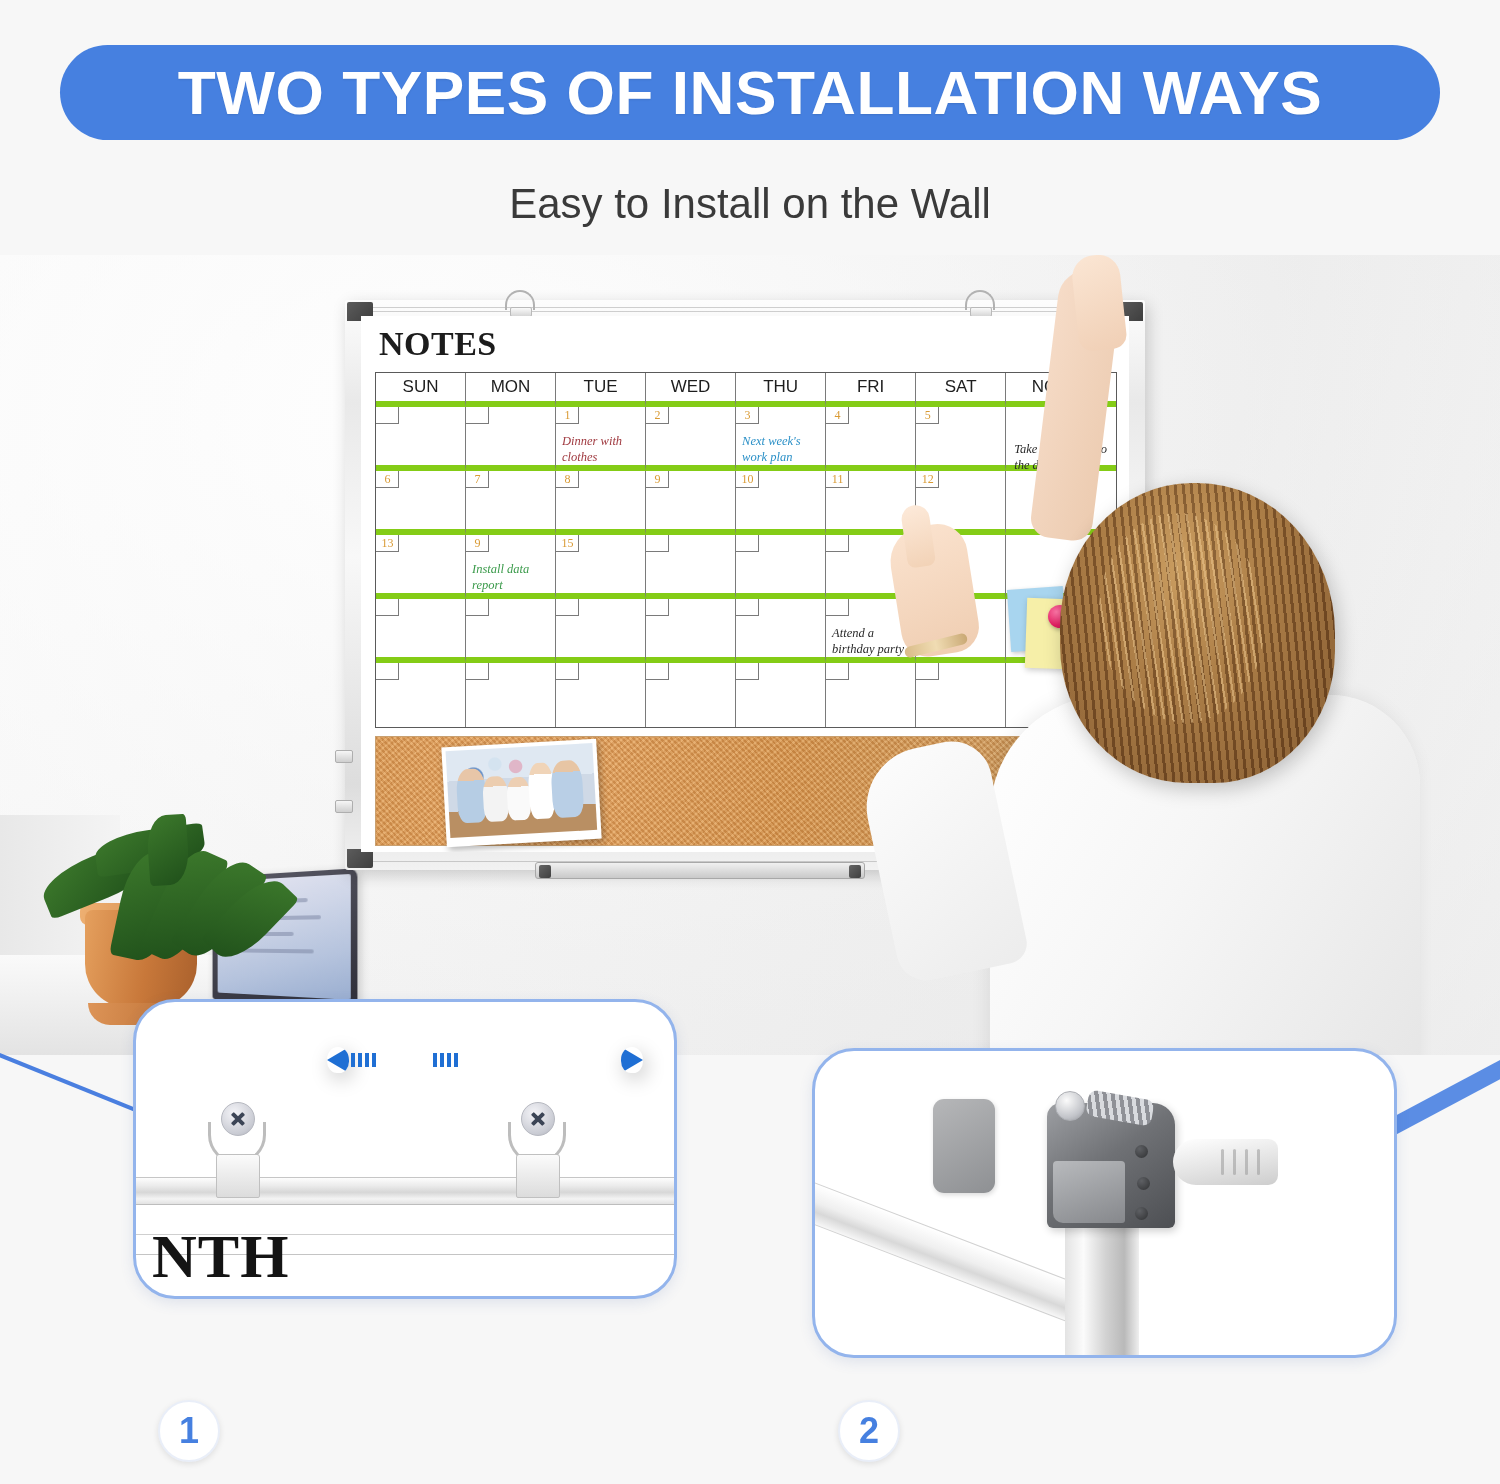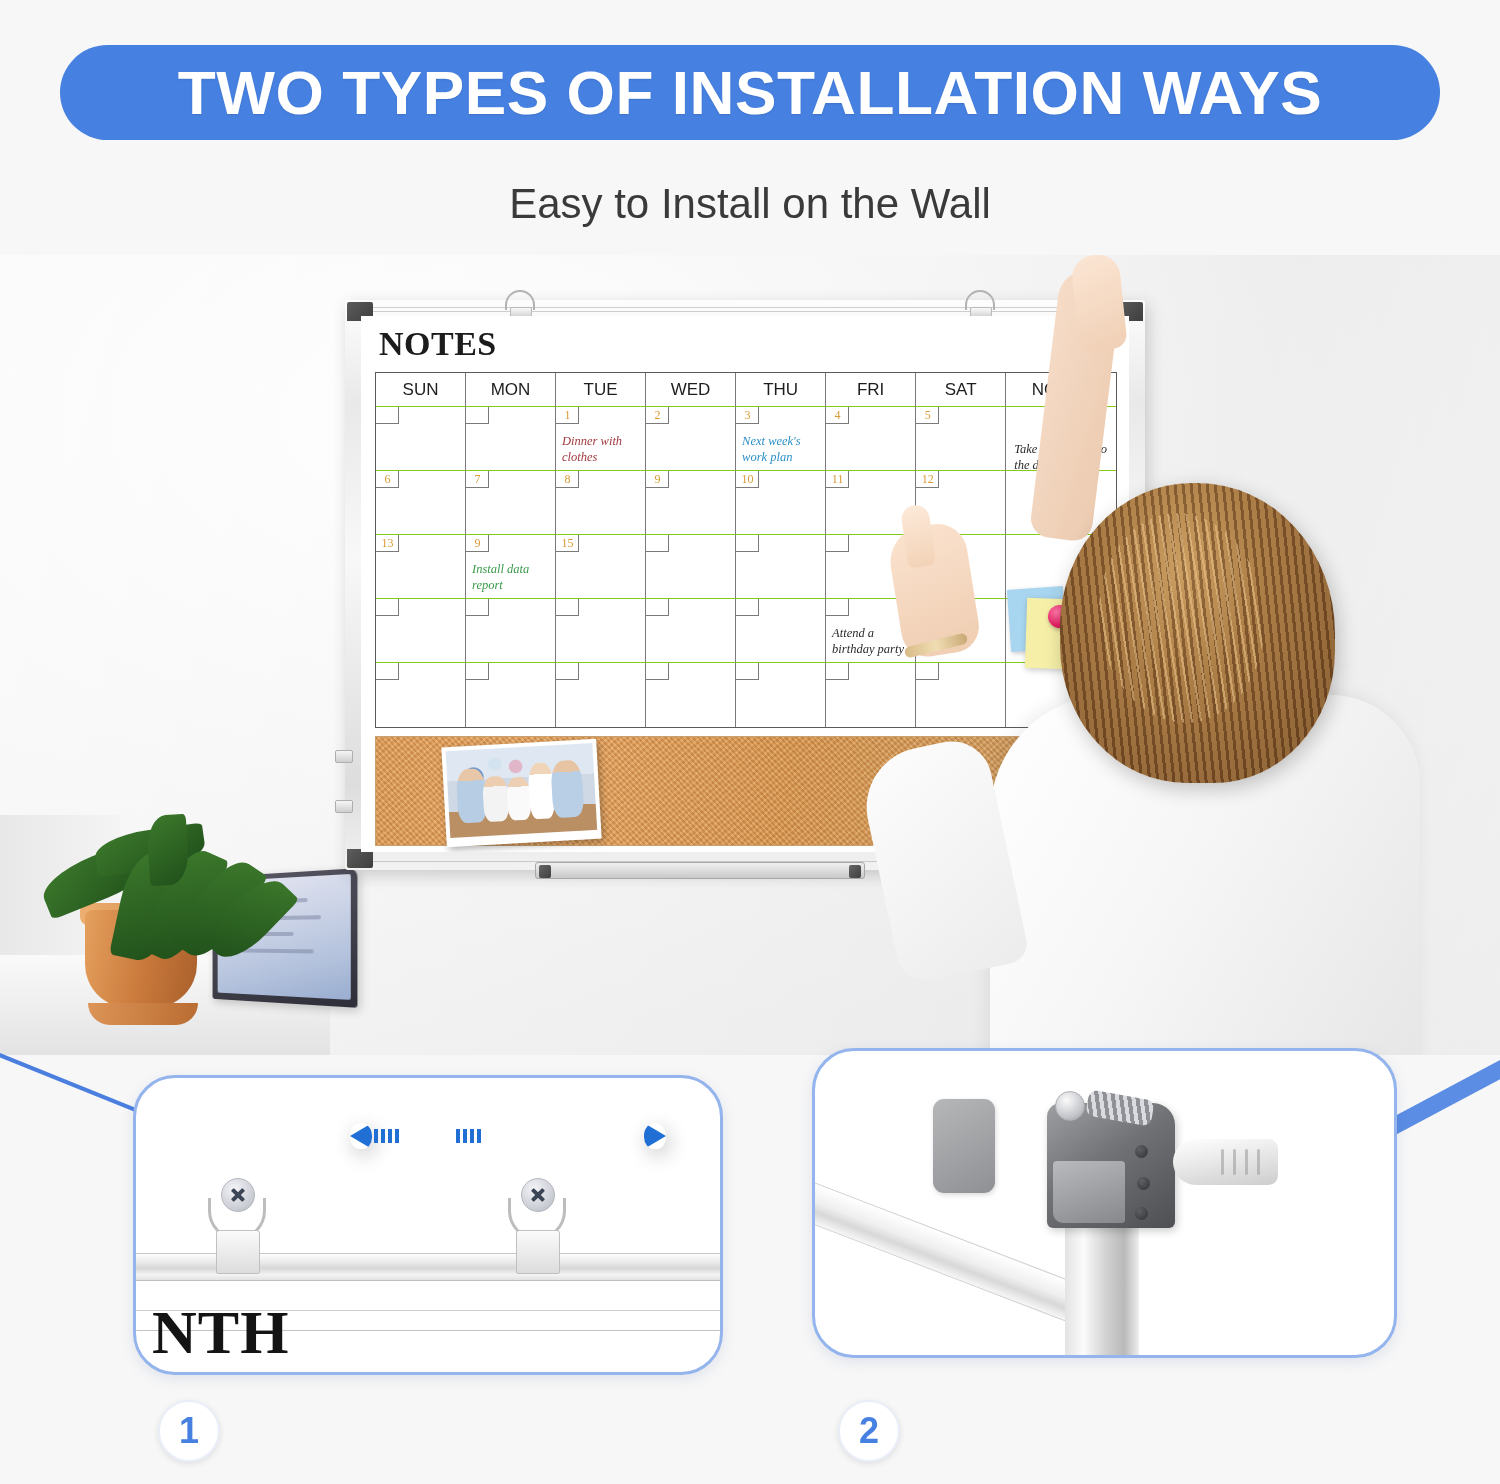--- a/index.html
+++ b/index.html
@@ -156,21 +156,21 @@
   }
   .cal-grid {
     position: absolute; left: 0; right: 0; top: 48px; bottom: 0;
     border: 1px solid #5a5a5a;
     display: grid;
     grid-template-columns: repeat(7, 1fr) 1.22fr;
     grid-template-rows: 34px repeat(5, 1fr);
   }
   .cal-grid > div {
     border-right: 1px solid #7a7a7a;
-    border-bottom: 1px solid #84cc16;
+    border-bottom: 6px solid #84cc16;
     position: relative;
   }
   .cal-grid > div.lastcol { border-right: none; }
   .cal-grid > div.lastrow { border-bottom: none; }
 
   .dow {
     display: flex; align-items: center; justify-content: center;
     font-size: 17px; color: #1d1d1d;
     font-family: "Liberation Sans", sans-serif;
   }
@@ -391,21 +391,21 @@
 
   
   .panel {
     position: absolute;
     background: #ffffff;
     border: 3px solid #93b4ec;
     border-radius: 42px;
     box-shadow: 0 4px 14px rgba(60,90,160,0.13);
     overflow: hidden;
   }
-  .panel-left  { left: 133px;  top: 1075px; width: 590px; height: 300px; }
+  .panel-left  { left: 133px;  top: 999px; width: 544px; height: 300px; }
   .panel-right { left: 812px;  top: 1048px; width: 585px; height: 310px; }
 
   
   .arrow-row {
     position: absolute; left: 0; right: 0; top: 45px;
     display: flex; align-items: center; justify-content: center; gap: 32px;
   }
   .arrow { position: relative; width: 62px; height: 26px; }
   .arrow .shaft {
     position: absolute; top: 6px; width: 26px; height: 14px;

